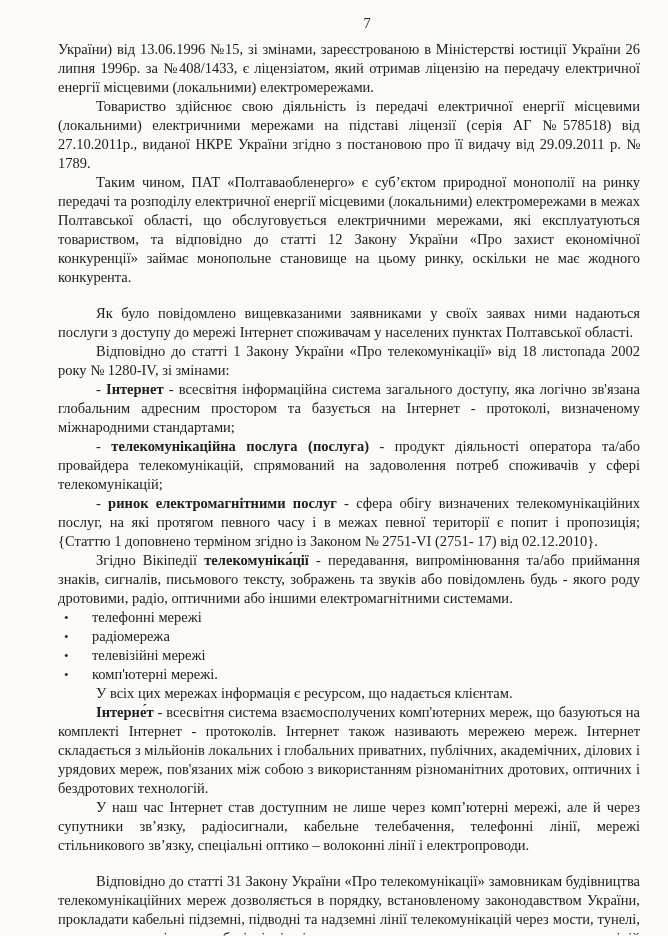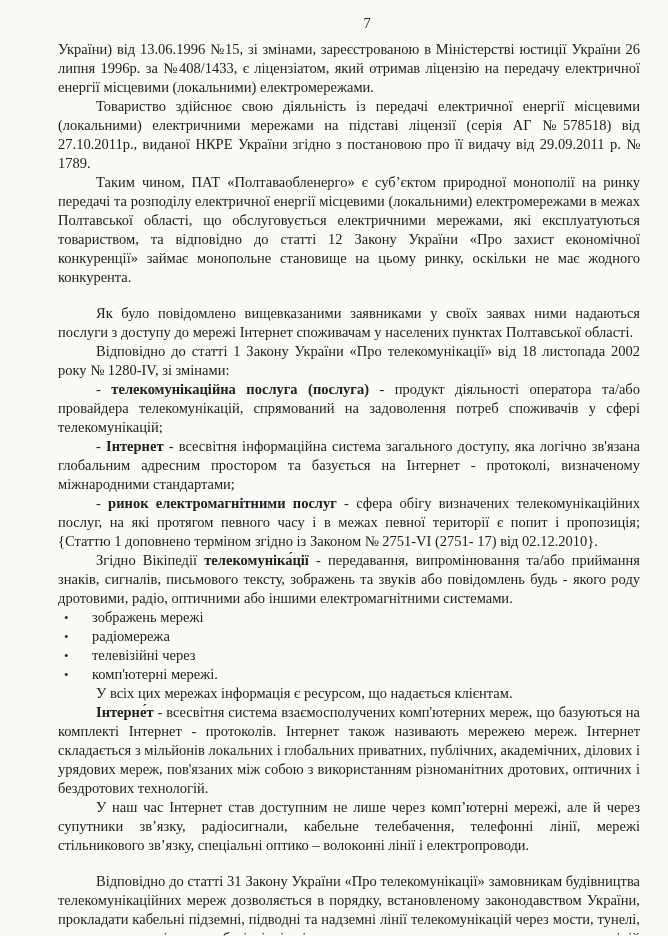--- a/index.html
+++ b/index.html
@@ -51,35 +51,35 @@
 <body>
 
 <div class="page">
   <div class="page-number">7</div>
   <div class="doc-body">
       <p class="para"><span>України) від 13.06.1996 №15, зі змінами, зареєстрованою в Міністерстві юстиції України 26 липня 1996р. за №408/1433, є ліцензіатом, який отримав ліцензію на передачу електричної енергії місцевими (локальними) електромережами.</span></p>
       <p class="para indent"><span>Товариство здійснює свою діяльність із передачі електричної енергії місцевими (локальними) електричними мережами на підставі ліцензії (серія АГ №578518) від 27.10.2011р., виданої НКРЕ України згідно з постановою про її видачу від 29.09.2011 р. № 1789.</span></p>
       <p class="para indent"><span>Таким чином, ПАТ «Полтаваобленерго» є суб’єктом природної монополії на ринку передачі та розподілу електричної енергії місцевими (локальними) електромережами в межах Полтавської області, що обслуговується електричними мережами, які експлуатуються товариством, та відповідно до статті 12 Закону України «Про захист економічної конкуренції» займає монопольне становище на цьому ринку, оскільки не має жодного конкурента.</span></p>
       <p class="para indent gap"><span>Як було повідомлено вищевказаними заявниками у своїх заявах ними надаються послуги з доступу до мережі Інтернет споживачам у населених пунктах Полтавської області.</span></p>
       <p class="para indent"><span>Відповідно до статті 1 Закону України «Про телекомунікації» від 18 листопада 2002 року № 1280-IV, зі змінами:</span></p>
+      <p class="para indent"><span>- </span><span class="b">Інтернет</span><span> - всесвітня інформаційна система загального доступу, яка логічно зв'язана глобальним адресним простором та базується на Інтернет - протоколі, визначеному міжнародними стандартами;</span></p>
       <p class="para indent"><span>- </span><span class="b">телекомунікаційна послуга (послуга)</span><span> - продукт діяльності оператора та/або провайдера телекомунікацій, спрямований на задоволення потреб споживачів у сфері телекомунікацій;</span></p>
-      <p class="para indent"><span>- </span><span class="b">Інтернет</span><span> - всесвітня інформаційна система загального доступу, яка логічно зв'язана глобальним адресним простором та базується на Інтернет - протоколі, визначеному міжнародними стандартами;</span></p>
       <p class="para indent"><span>- </span><span class="b">ринок електромагнітними послуг</span><span> - сфера обігу визначених телекомунікаційних послуг, на які протягом певного часу і в межах певної території є попит і пропозиція; {Статтю 1 доповнено терміном згідно із Законом № 2751-VI (2751- 17) від 02.12.2010}.</span></p>
       <p class="para indent"><span>Згідно Вікіпедії </span><span class="b">телекомуніка́ції</span><span> - передавання, випромінювання та/або приймання </span><span class="u">знаків</span><span>, </span><span class="u">сигналів</span><span>, </span><span class="u">письмового</span><span> тексту, </span><span class="u">зображень</span><span> та </span><span class="u">звуків</span><span> або повідомлень будь - якого роду </span><span class="u">дротовими</span><span>, </span><span class="u">радіо</span><span>, </span><span class="u">оптичними</span><span> або іншими електромагнітними системами.</span></p>
       <div class="bullet-item">
         <span class="bullet-dot">•</span>
-        <span class="bullet-text"><span>зображень мережі</span></span>
+        <span class="bullet-text"><span>телефонні мережі</span></span>
       </div>
       <div class="bullet-item">
         <span class="bullet-dot">•</span>
         <span class="bullet-text"><span>радіомережа</span></span>
       </div>
       <div class="bullet-item">
         <span class="bullet-dot">•</span>
-        <span class="bullet-text"><span>телевізійні через</span></span>
+        <span class="bullet-text"><span>телевізійні мережі</span></span>
       </div>
       <div class="bullet-item">
         <span class="bullet-dot">•</span>
         <span class="bullet-text"><span>комп'ютерні мережі.</span></span>
       </div>
       <p class="para indent"><span>У всіх цих мережах інформація є ресурсом, що надається клієнтам.</span></p>
       <p class="para indent"><span class="b">Інтерне́т</span><span> - всесвітня система взаємосполучених </span><span class="u">комп'ютерних мереж</span><span>, що базуються на комплекті Інтернет - протоколів. Інтернет також називають мережею мереж. Інтернет складається з мільйонів локальних і глобальних приватних, публічних, академічних, ділових і урядових мереж, пов'язаних між собою з використанням різноманітних дротових, оптичних і бездротових технологій.</span></p>
       <p class="para indent"><span>У наш час Інтернет став доступним не лише через комп’ютерні мережі, але й через супутники зв’язку, радіосигнали, кабельне телебачення, телефонні лінії, мережі стільникового зв’язку, спеціальні оптико – волоконні лінії і електропроводи.</span></p>
       <p class="para indent gap"><span>Відповідно до статті 31 Закону України «Про телекомунікації» замовникам будівництва телекомунікаційних мереж дозволяється в порядку, встановленому законодавством України, прокладати кабельні підземні, підводні та надземні лінії телекомунікацій через мости, тунелі, колектори, вулиці, шляхи, будівлі, ліси і води, а також використовувати для цього опори ліній електропередачі.</span></p>
     </div>

